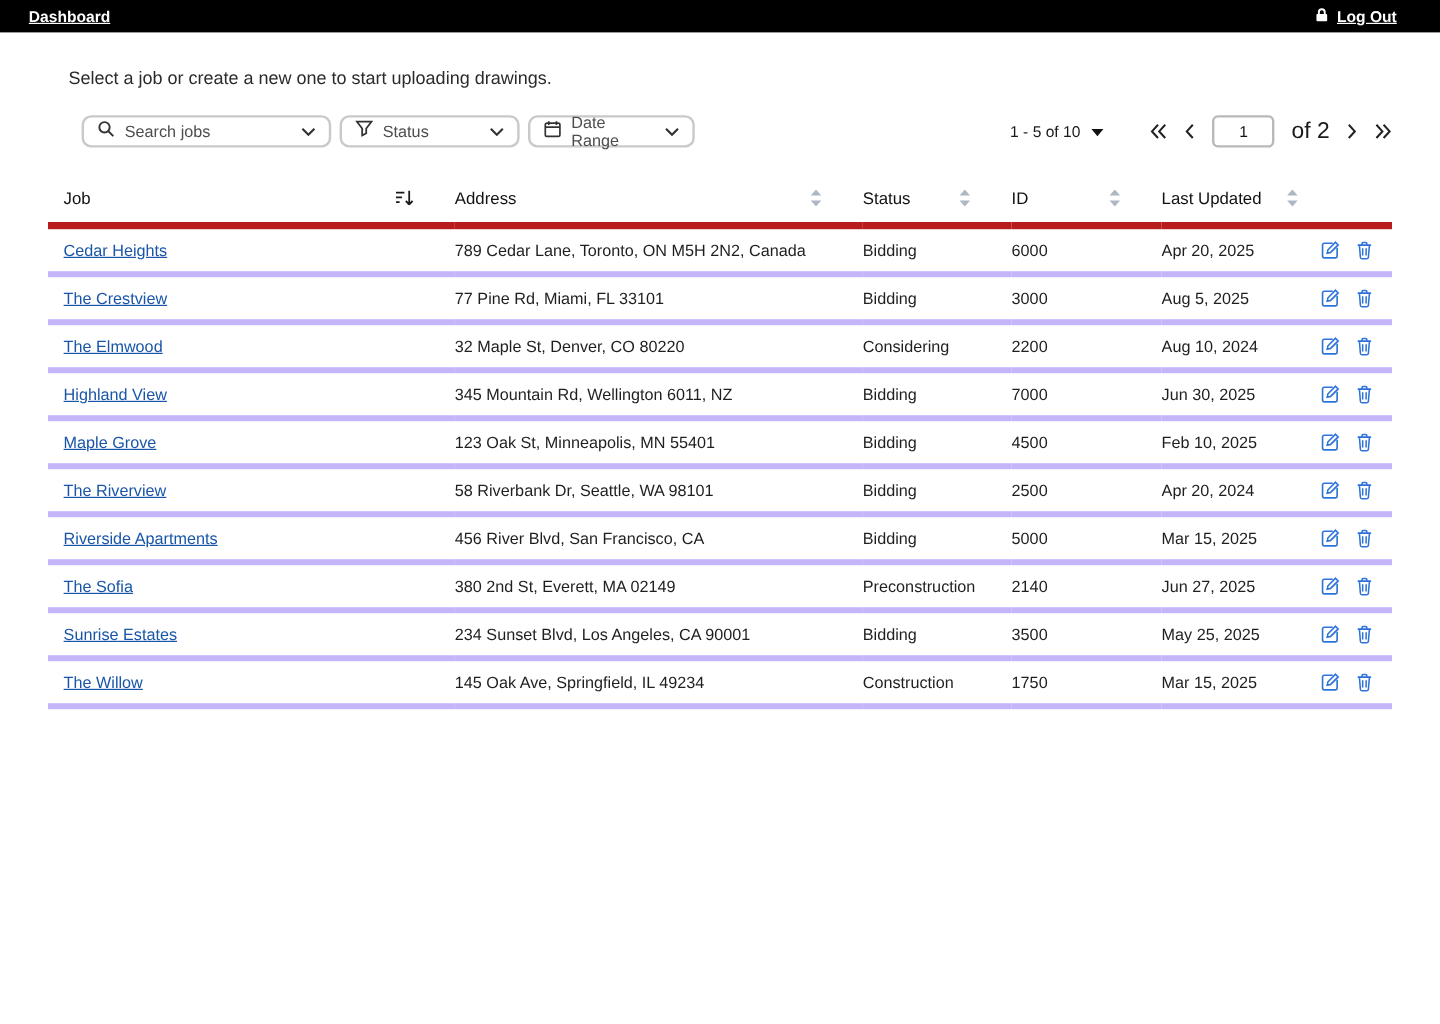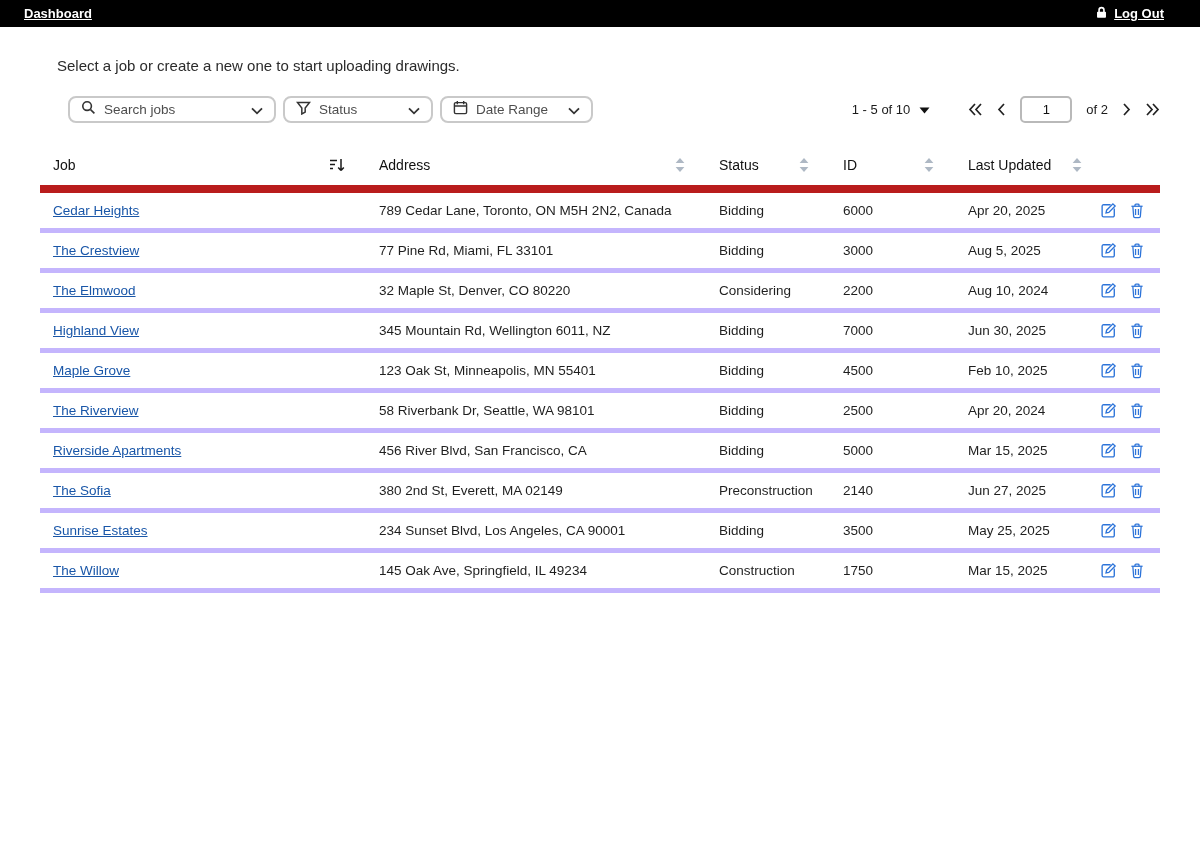--- a/index.html
+++ b/index.html
@@ -17,32 +17,32 @@
   .subtitle { font-size: 15px; color: #2b2b2b; }
 
   
   .controls { margin: 22px 40px 0 40px; display: flex; align-items: center; padding-left: 28px; }
   .pill { height: 27px; border: 2px solid #c9c9c9; border-radius: 8px; display: flex; align-items: center; padding: 0 11px; gap: 8px; background: #fff; cursor: pointer; }
   .pill + .pill { margin-left: 7px; }
   .pill .lbl { font-size: 13.5px; color: #4d4d4d; }
   .pill .spacer { flex: 1; }
   .pill.search { width: 208px; }
   .pill.status { width: 150px; }
-  .pill.date   { width: 153px; }
+  .pill.date   { width: 139px; }
 
   .pagewrap { margin-left: auto; display: flex; align-items: center; }
   .range { font-size: 13px; color: #1a1a1a; display: flex; align-items: center; gap: 9px; cursor: pointer; }
   .navbtns { display: flex; align-items: center; margin-left: 38px; gap: 14px; }
   .navbtn { display: flex; align-items: center; cursor: pointer; }
   .page-input { width: 52px; height: 27px; border: 2px solid #b9b9b9; border-radius: 5px; text-align: center; font-size: 13px; font-family: "Liberation Sans", sans-serif; color: #111; }
-  .oftext { font-size: 13px; color: #1a1a1a; text-align: center; }
+  .oftext { font-size: 19px; color: #1a1a1a; text-align: center; }
 
   
   table { border-collapse: collapse; table-layout: fixed; width: 1120px; margin: 28px 40px 0 40px; }
-  th { text-align: left; font-weight: 400; font-size: 14px; color: #111; padding: 6px 0 12px 0; border-bottom: 8px solid #b91c1c; }
+  th { text-align: left; font-weight: 400; font-size: 14px; color: #111; padding: 6px 0 12px 0; border-bottom: 6px solid #b91c1c; }
   th .hwrap { display: flex; align-items: center; justify-content: space-between; padding-right: 34px; }
   td { padding: 9px 0; border-bottom: 5px solid #c4b5fd; font-size: 13.5px; color: #1f1f1f; overflow: hidden; white-space: nowrap; }
   td.jobcell a { color: var(--link, #1956a8); text-decoration: underline; }
   td.actions { text-align: right; padding-right: 21px; white-space: nowrap; }
   .icon-btn { display: inline-flex; vertical-align: middle; cursor: pointer; }
   .icon-btn + .icon-btn { margin-left: 8px; }
   .sorticon { display: inline-flex; cursor: pointer; }
   .firstcell { padding-left: 13px; }
   th.first .hwrap { padding-left: 13px; }
 </style>

